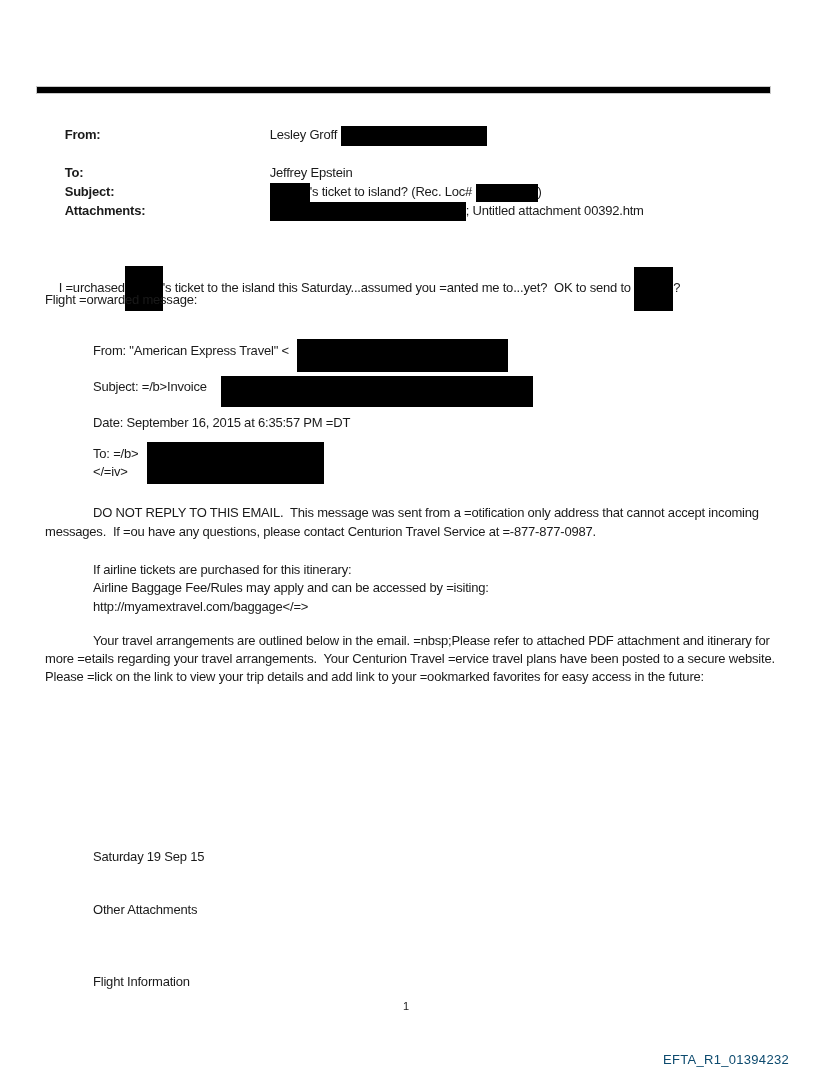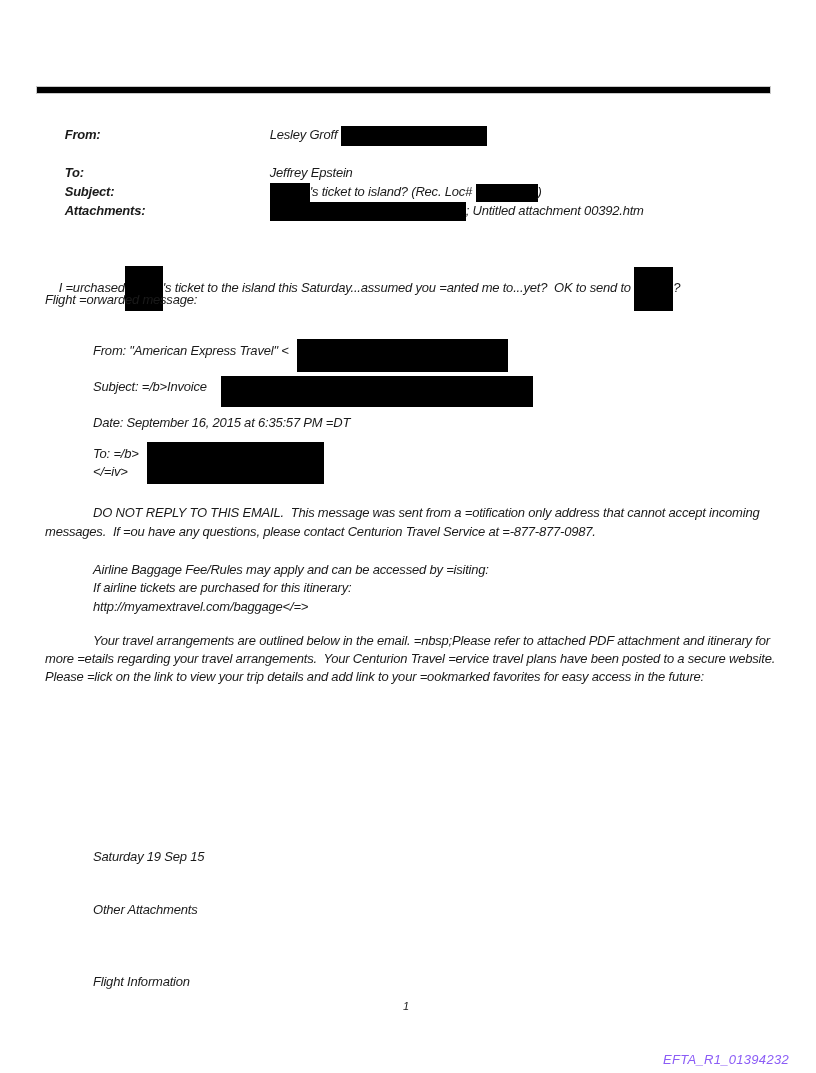--- a/index.html
+++ b/index.html
@@ -1,15 +1,15 @@
 <!DOCTYPE html>
 <html><head>
 <meta charset="utf-8">
 <style>
-  * { margin: 0; padding: 0; box-sizing: border-box; font-style: italic; }
+  * { margin: 0; padding: 0; box-sizing: border-box; }
   html, body { background: #e8e8e8; }
   .page {
     position: relative;
     width: 816px;
     height: 1073px;
     margin: 0 auto;
     background: #ffffff;
     font-family: "Liberation Sans", sans-serif;
     font-size: 13px;
     color: #1a1a1a;
@@ -50,21 +50,21 @@
     text-indent: 48px;
   }
   .intro-line {
     position: absolute;
     left: 45px; top: 220px;
     line-height: 45px;
     white-space: pre;
   }
   .rd-tall { display: inline-block; background: #000; vertical-align: middle; }
   .small { font-size: 11px; letter-spacing: 0; }
-  .bates { font-size: 13px; letter-spacing: 0.3px; color: #8b5cf6; }
+  .bates { font-size: 13px; letter-spacing: 0.3px; color: #0c4a6e; }
 </style>
 </head>
 <body>
 
 <div class="page">
 
   <div class="top-rule"></div>
 
   <div class="hdr-row" style="top:106px">
     <span class="hlabel">From:</span><span>Lesley Groff </span><span class="rd" style="width:146px;height:20px"></span>
@@ -93,22 +93,22 @@
 
   <div class="line" style="left:93px; top:414px">Date: September 16, 2015 at 6:35:57 PM =DT</div>
 
   <div class="line" style="left:93px; top:445px">To: =/b&gt;</div>
   <div class="line" style="left:93px; top:463px">&lt;/=iv&gt;</div>
   <div class="rd-abs" style="left:147px; top:442px; width:177px; height:42px"></div>
 
   <div class="para" style="top:504px; line-height:18.5px">DO NOT REPLY TO THIS EMAIL.  This message was sent from a =otification only address that cannot accept incoming messages.  If =ou have any questions, please contact Centurion Travel Service at =-877-877-0987.</div>
 
   <div class="line" style="left:93px; top:561px; line-height:18.3px; white-space:normal">
+    <div>If airline tickets are purchased for this itinerary:</div>
     <div>Airline Baggage Fee/Rules may apply and can be accessed by =isiting:</div>
-    <div>If airline tickets are purchased for this itinerary:</div>
     <div>http://myamextravel.com/baggage&lt;/=&gt;</div>
   </div>
 
   <div class="para" style="top:632px; line-height:18px">Your travel arrangements are outlined below in the email. =nbsp;Please refer to attached PDF attachment and itinerary for more =etails regarding your travel arrangements.  Your Centurion Travel =ervice travel plans have been posted to a secure website.  Please =lick on the link to view your trip details and add link to your =ookmarked favorites for easy access in the future:</div>
 
   <div class="line" style="left:93px; top:848px">Saturday 19 Sep 15</div>
   <div class="line" style="left:93px; top:901px">Other Attachments</div>
   <div class="line" style="left:93px; top:973px">Flight Information</div>
 
   <div class="line small" style="left:403px; top:997px">1</div>

